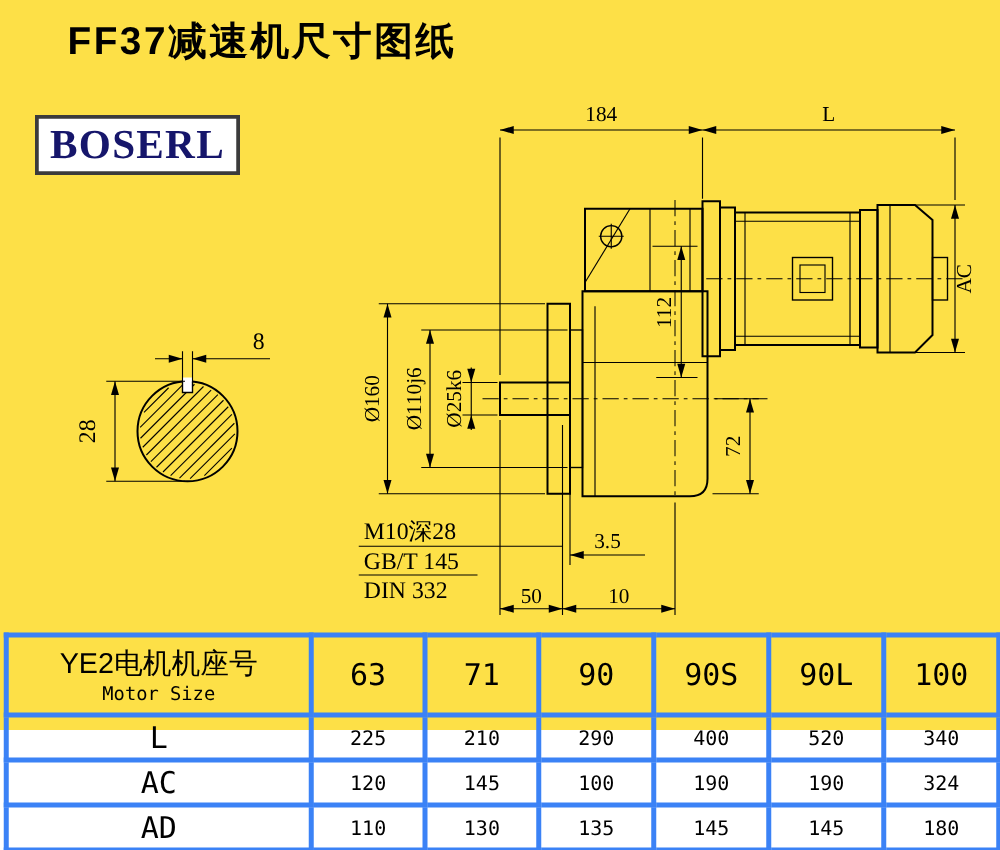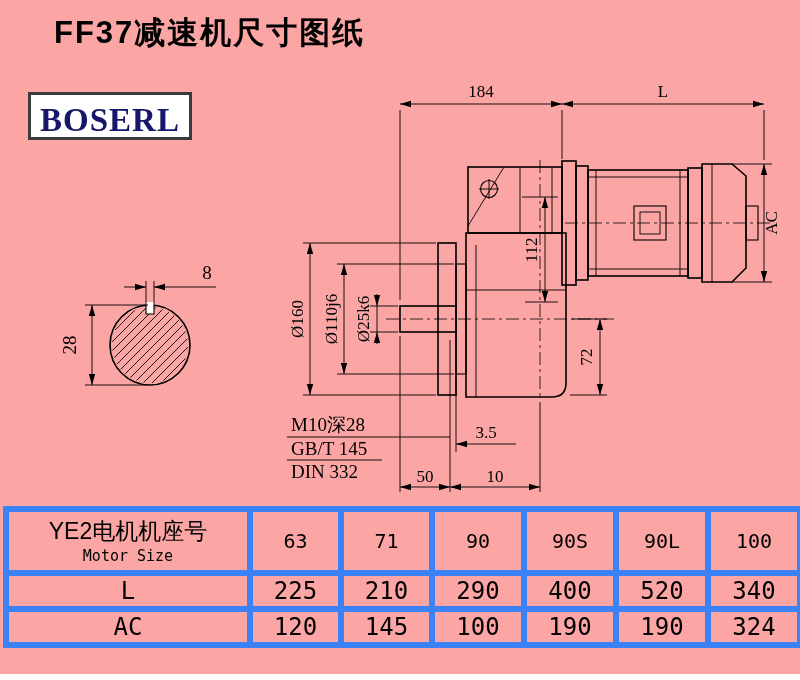--- a/index.html
+++ b/index.html
@@ -1,44 +1,44 @@
 <!DOCTYPE html>
 <html><head>
 <meta charset="utf-8">
 <style>
   html,body{margin:0;padding:0;background:#fff;}
   body{width:800px;height:680px;position:relative;overflow:hidden;
        font-family:"Liberation Sans",sans-serif;color:#000;}
-  .page{position:relative;width:800px;height:674px;background:#fca5a5;}
+  .page{position:relative;width:800px;height:584px;background:#fde047;}
   .title{position:absolute;left:54px;top:12px;margin:0;font-size:31px;font-weight:700;
          letter-spacing:2px;color:#000;font-family:"Liberation Sans",sans-serif;}
   .logo{position:absolute;left:28px;top:92px;width:158px;height:42px;border:3px solid #3b3b3b;
-        display:flex;align-items:flex-end;justify-content:center;background:#fff;}
+        display:flex;align-items:center;justify-content:center;background:#fff;}
   .logo span{font-family:"Liberation Serif",serif;font-weight:700;font-size:33px;
              color:#16166b;letter-spacing:1px;line-height:1;}
   svg.drawing{position:absolute;left:0;top:0;}
   .ol{fill:none;stroke:#000;stroke-width:1.6;}
   .ol2{fill:none;stroke:#000;stroke-width:1.1;}
   .thin{fill:none;stroke:#000;stroke-width:0.9;}
   .cl{fill:none;stroke:#000;stroke-width:0.8;stroke-dasharray:13 4 3 4;}
   .hl{stroke:#000;stroke-width:0.9;}
   .arr{fill:#000;stroke:none;}
   .erase{fill:#fff;stroke:none;}
   text.dt{font-family:"Liberation Serif",serif;font-size:17px;fill:#000;}
   text.dt2{font-family:"Liberation Serif",serif;font-size:19px;fill:#000;}
   table.size-table{position:absolute;left:3px;top:506px;width:794px;border-collapse:collapse;
         table-layout:fixed;font-family:"DejaVu Sans Mono",monospace;}
-  table.size-table td{border:6px solid #3b82f6;text-align:center;vertical-align:middle;padding:0;}
+  table.size-table td{border:4px solid #3b82f6;text-align:center;vertical-align:middle;padding:0;}
   tr.head-row{height:64px;}
   tr.data-row{height:36px;}
   .hdr-zh{font-size:23px;font-family:"Liberation Sans",sans-serif;line-height:1.3;}
   .hdr-en{font-size:15px;line-height:1.2;}
-  td.colhead{font-size:20px;}
+  td.colhead{font-size:24px;}
   td.rowlabel{font-size:24px;}
-  td.val{font-size:24px;}
+  td.val{font-size:16px;}
 </style>
 </head>
 <body>
 
 <div class="page">
 
   <h1 class="title">FF37减速机尺寸图纸</h1>
 
   <div class="logo">
     <span>BOSERL</span>
@@ -218,15 +218,24 @@
       </tr>
       <tr class="data-row">
         <td class="rowlabel">AC</td>
         <td class="val">120</td>
         <td class="val">145</td>
         <td class="val">100</td>
         <td class="val">190</td>
         <td class="val">190</td>
         <td class="val">324</td>
       </tr>
+      <tr class="data-row">
+        <td class="rowlabel">AD</td>
+        <td class="val">110</td>
+        <td class="val">130</td>
+        <td class="val">135</td>
+        <td class="val">145</td>
+        <td class="val">145</td>
+        <td class="val">180</td>
+      </tr>
     </tbody>
   </table>
 </div>
 
 </body></html>

